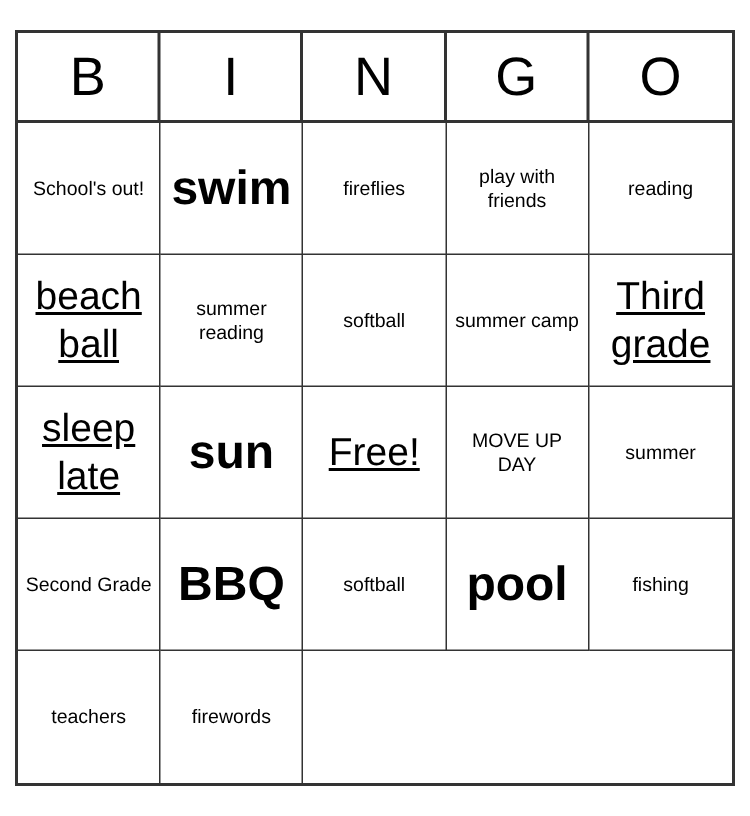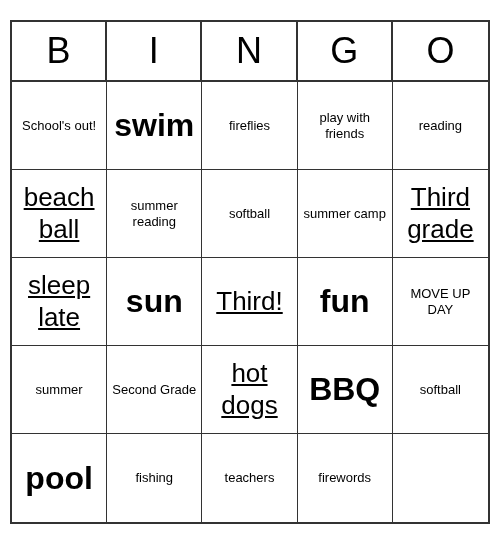--- a/index.html
+++ b/index.html
@@ -83,26 +83,24 @@
       <div class="bingo-cell small">fireflies</div>
       <div class="bingo-cell small">play with friends</div>
       <div class="bingo-cell small">reading</div>
       <div class="bingo-cell large">beach ball</div>
       <div class="bingo-cell small">summer reading</div>
       <div class="bingo-cell small">softball</div>
       <div class="bingo-cell small">summer camp</div>
       <div class="bingo-cell large">Third grade</div>
       <div class="bingo-cell large">sleep late</div>
       <div class="bingo-cell xlarge">sun</div>
-      <div class="bingo-cell large">Third!</div>
-      <div class="bingo-cell xlarge">fun</div>
+      <div class="bingo-cell large">Free!</div>
       <div class="bingo-cell small">MOVE UP DAY</div>
       <div class="bingo-cell small">summer</div>
       <div class="bingo-cell small">Second Grade</div>
-      <div class="bingo-cell large">hot dogs</div>
       <div class="bingo-cell xlarge">BBQ</div>
       <div class="bingo-cell small">softball</div>
       <div class="bingo-cell xlarge">pool</div>
       <div class="bingo-cell small">fishing</div>
       <div class="bingo-cell small">teachers</div>
       <div class="bingo-cell small">firewords</div>
     </div>
 </div>
 
 </body></html>

